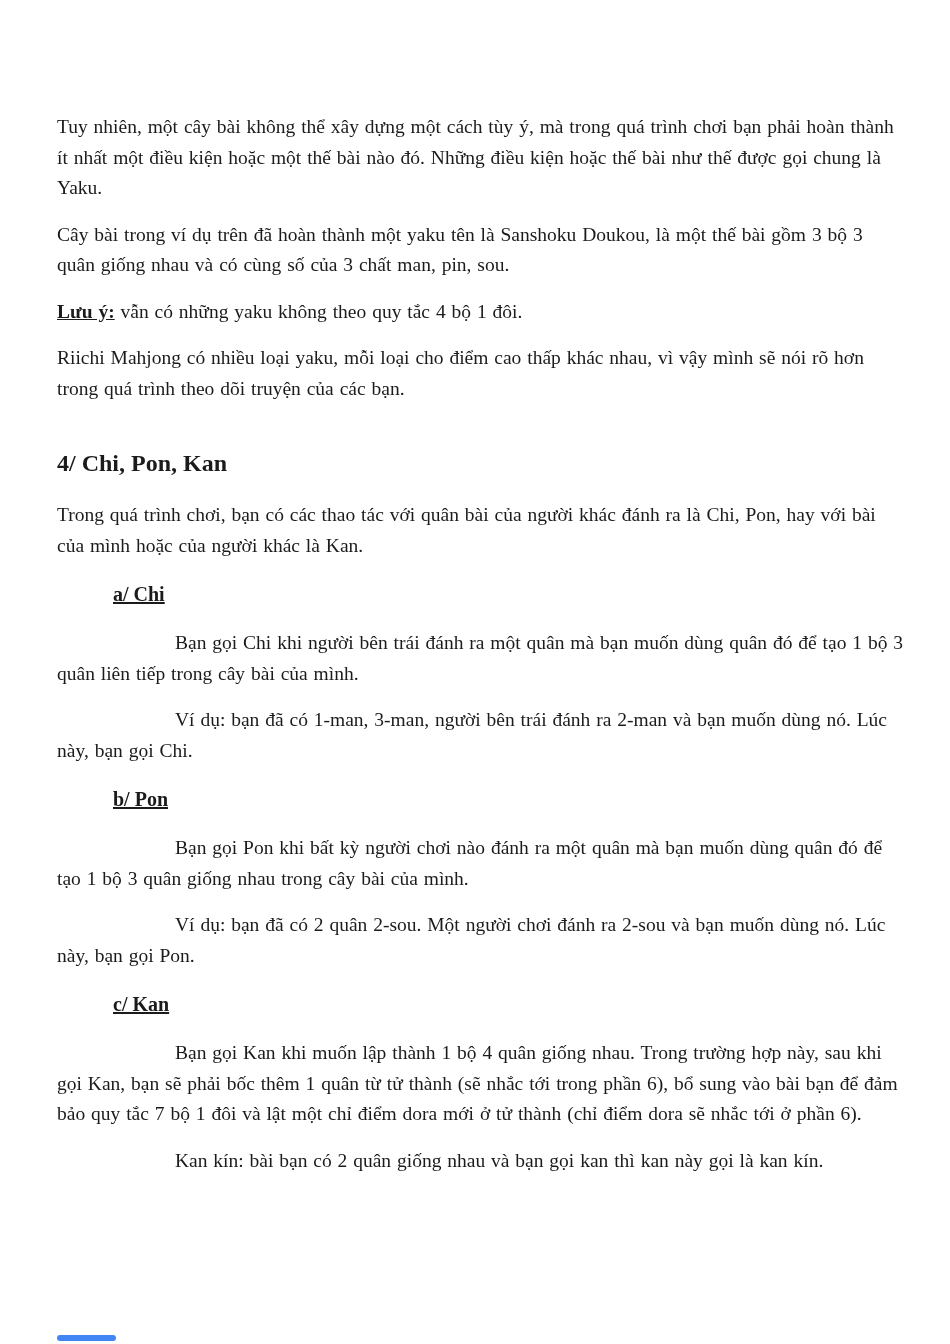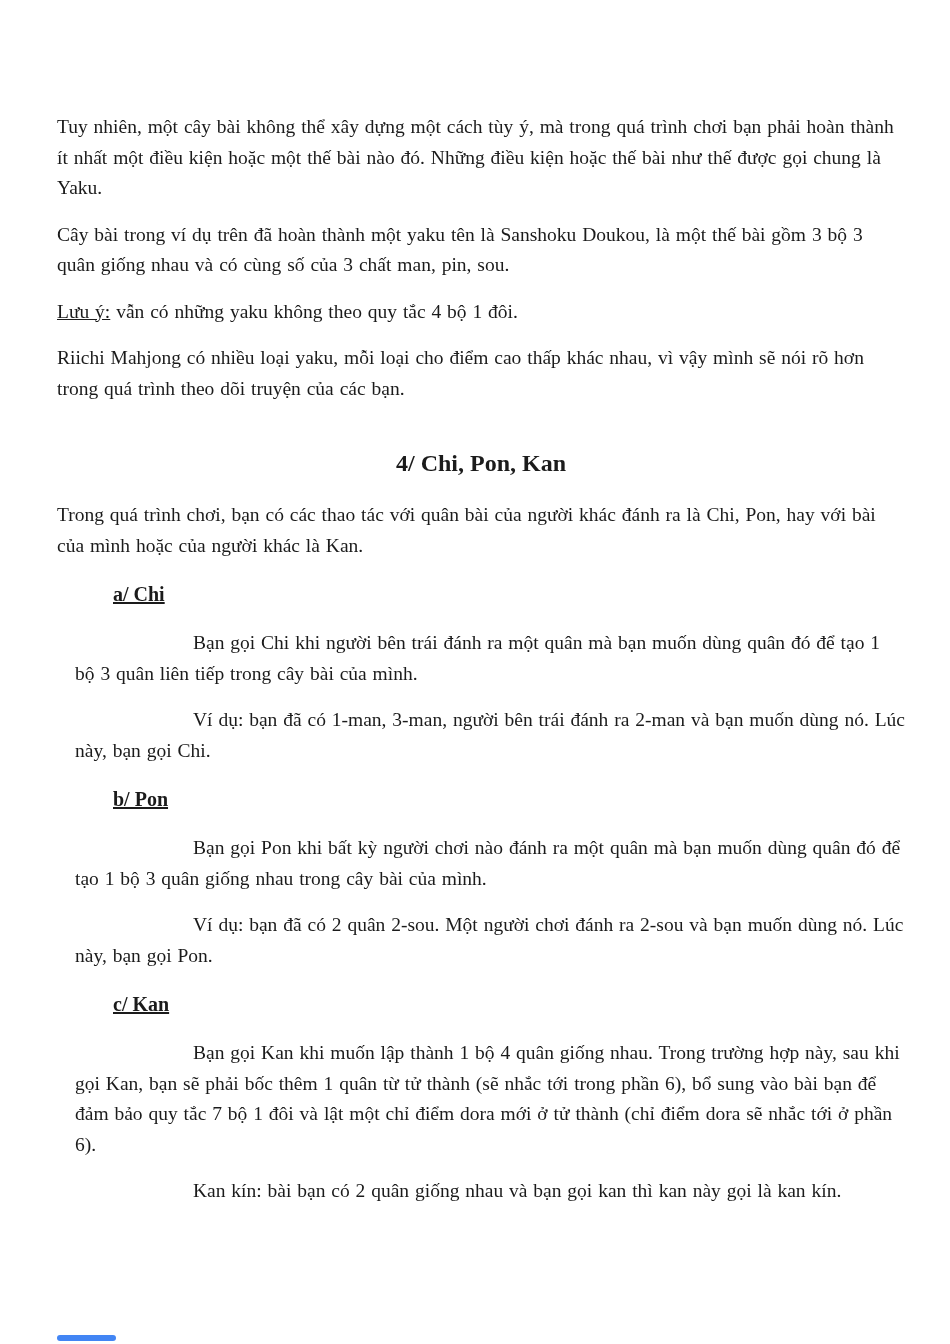--- a/index.html
+++ b/index.html
@@ -20,32 +20,30 @@
   }
   .p {
     margin: 0 0 16px 0;
     font-size: 19.5px;
     line-height: 30.5px;
     text-align: left;
     word-spacing: 1px;
   }
   .p-indent {
     text-indent: 118px;
-    margin-left: 18px;
   }
   .note-label {
-    font-weight: normal;
+    font-weight: bold;
     text-decoration: underline;
   }
   .section-heading {
     font-size: 24px;
     font-weight: bold;
     line-height: 34px;
     margin: 42px 0 20px 0;
-    text-align: center;
   }
   .subhead {
     font-size: 20px;
     font-weight: bold;
     text-decoration: underline;
     line-height: 31px;
     margin: 18px 0 18px 56px;
   }
   .footer-bar {
     position: absolute;

